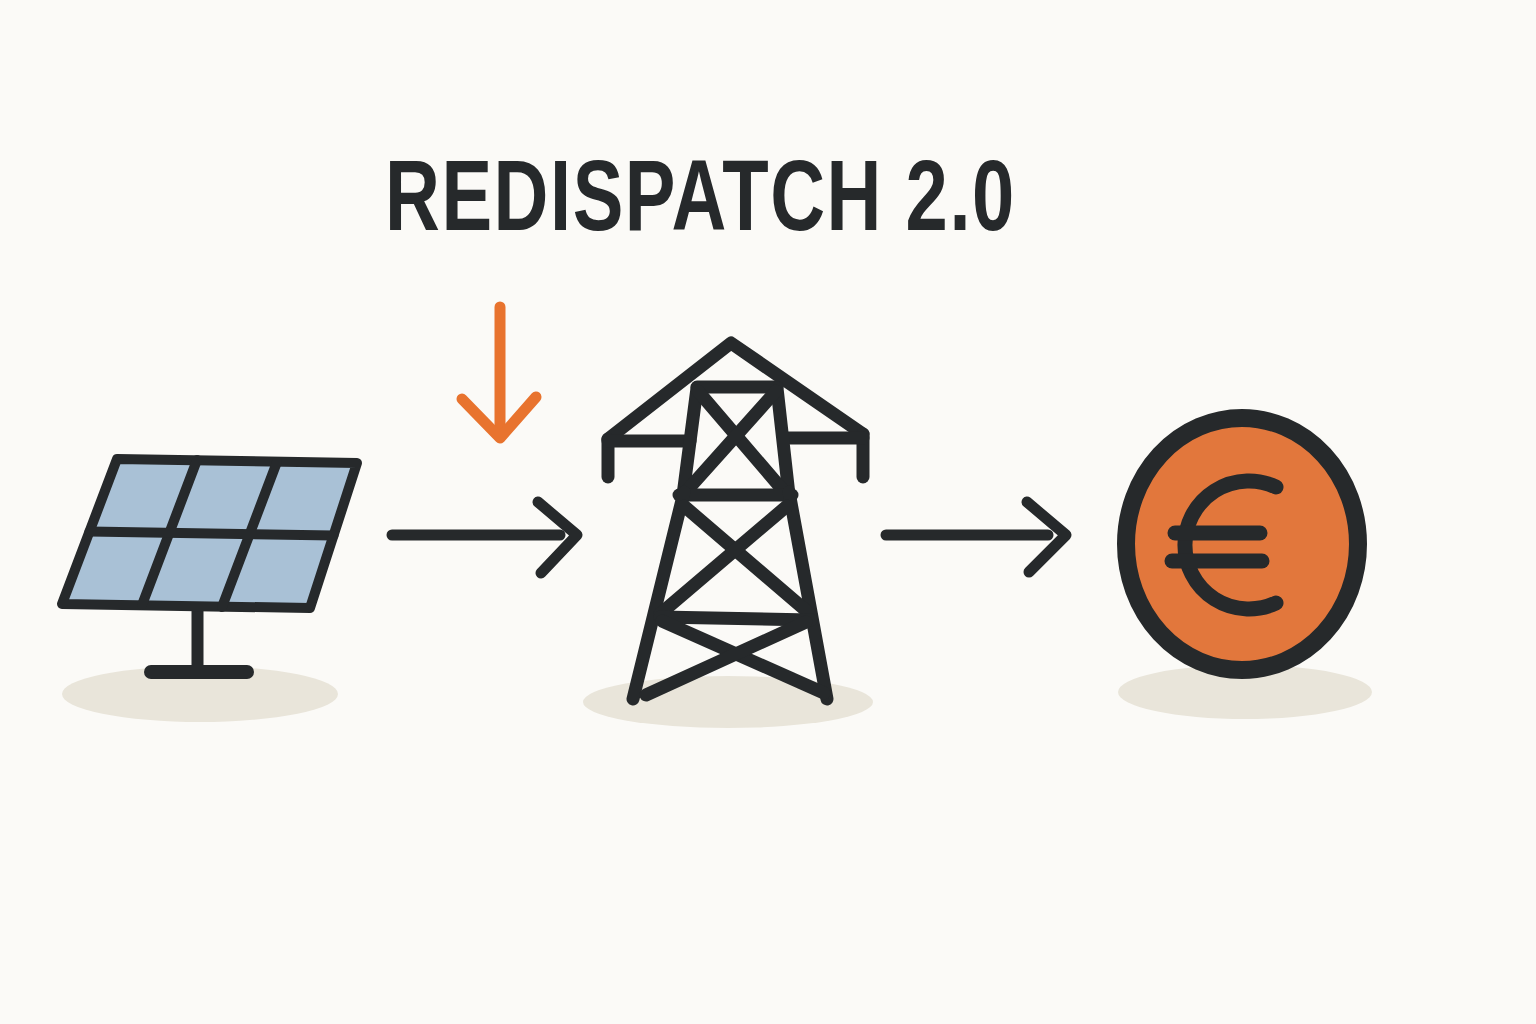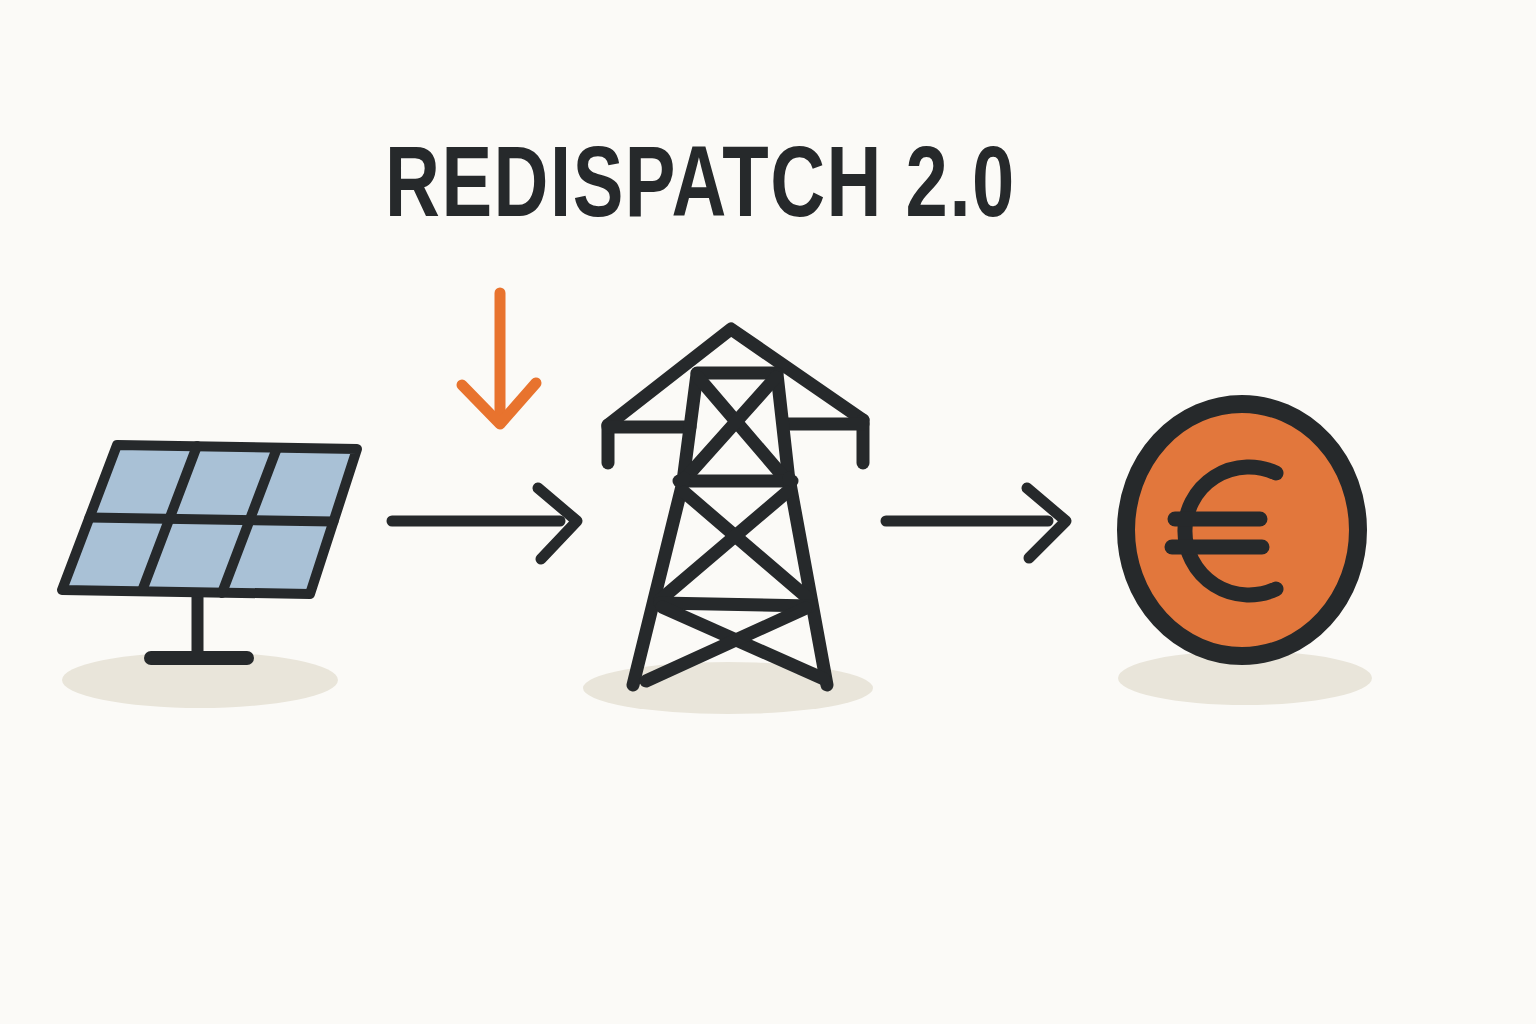--- a/index.html
+++ b/index.html
@@ -6,21 +6,21 @@
     --background:#fbfaf7;
     --ink:#26292b;
     --panel-cell:#a9c1d6;
     --arrow-orange:#e8732e;
     --coin-orange:#e2773c;
     --shadow:#e9e5da;
   }
   *{margin:0;padding:0;box-sizing:border-box;}
   html,body{width:1536px;height:1024px;}
   body{background:var(--background);font-family:"Liberation Sans",sans-serif;overflow:hidden;}
-  .canvas{position:relative;width:1536px;height:820px;background:var(--background);}
+  .canvas{position:relative;width:1536px;height:820px;background:var(--background);margin-top:14px;}
   .title{
     position:absolute;left:385px;top:131px;
     font-size:100px;line-height:100px;font-weight:700;letter-spacing:2px;
     color:var(--ink);white-space:nowrap;
     transform:scaleX(0.76);transform-origin:left top;
   }
   .icon{position:absolute;}
   .icon-solar{left:30px;top:410px;}
   .icon-down-arrow{left:450px;top:280px;}
   .icon-arrow1{left:380px;top:468px;}

